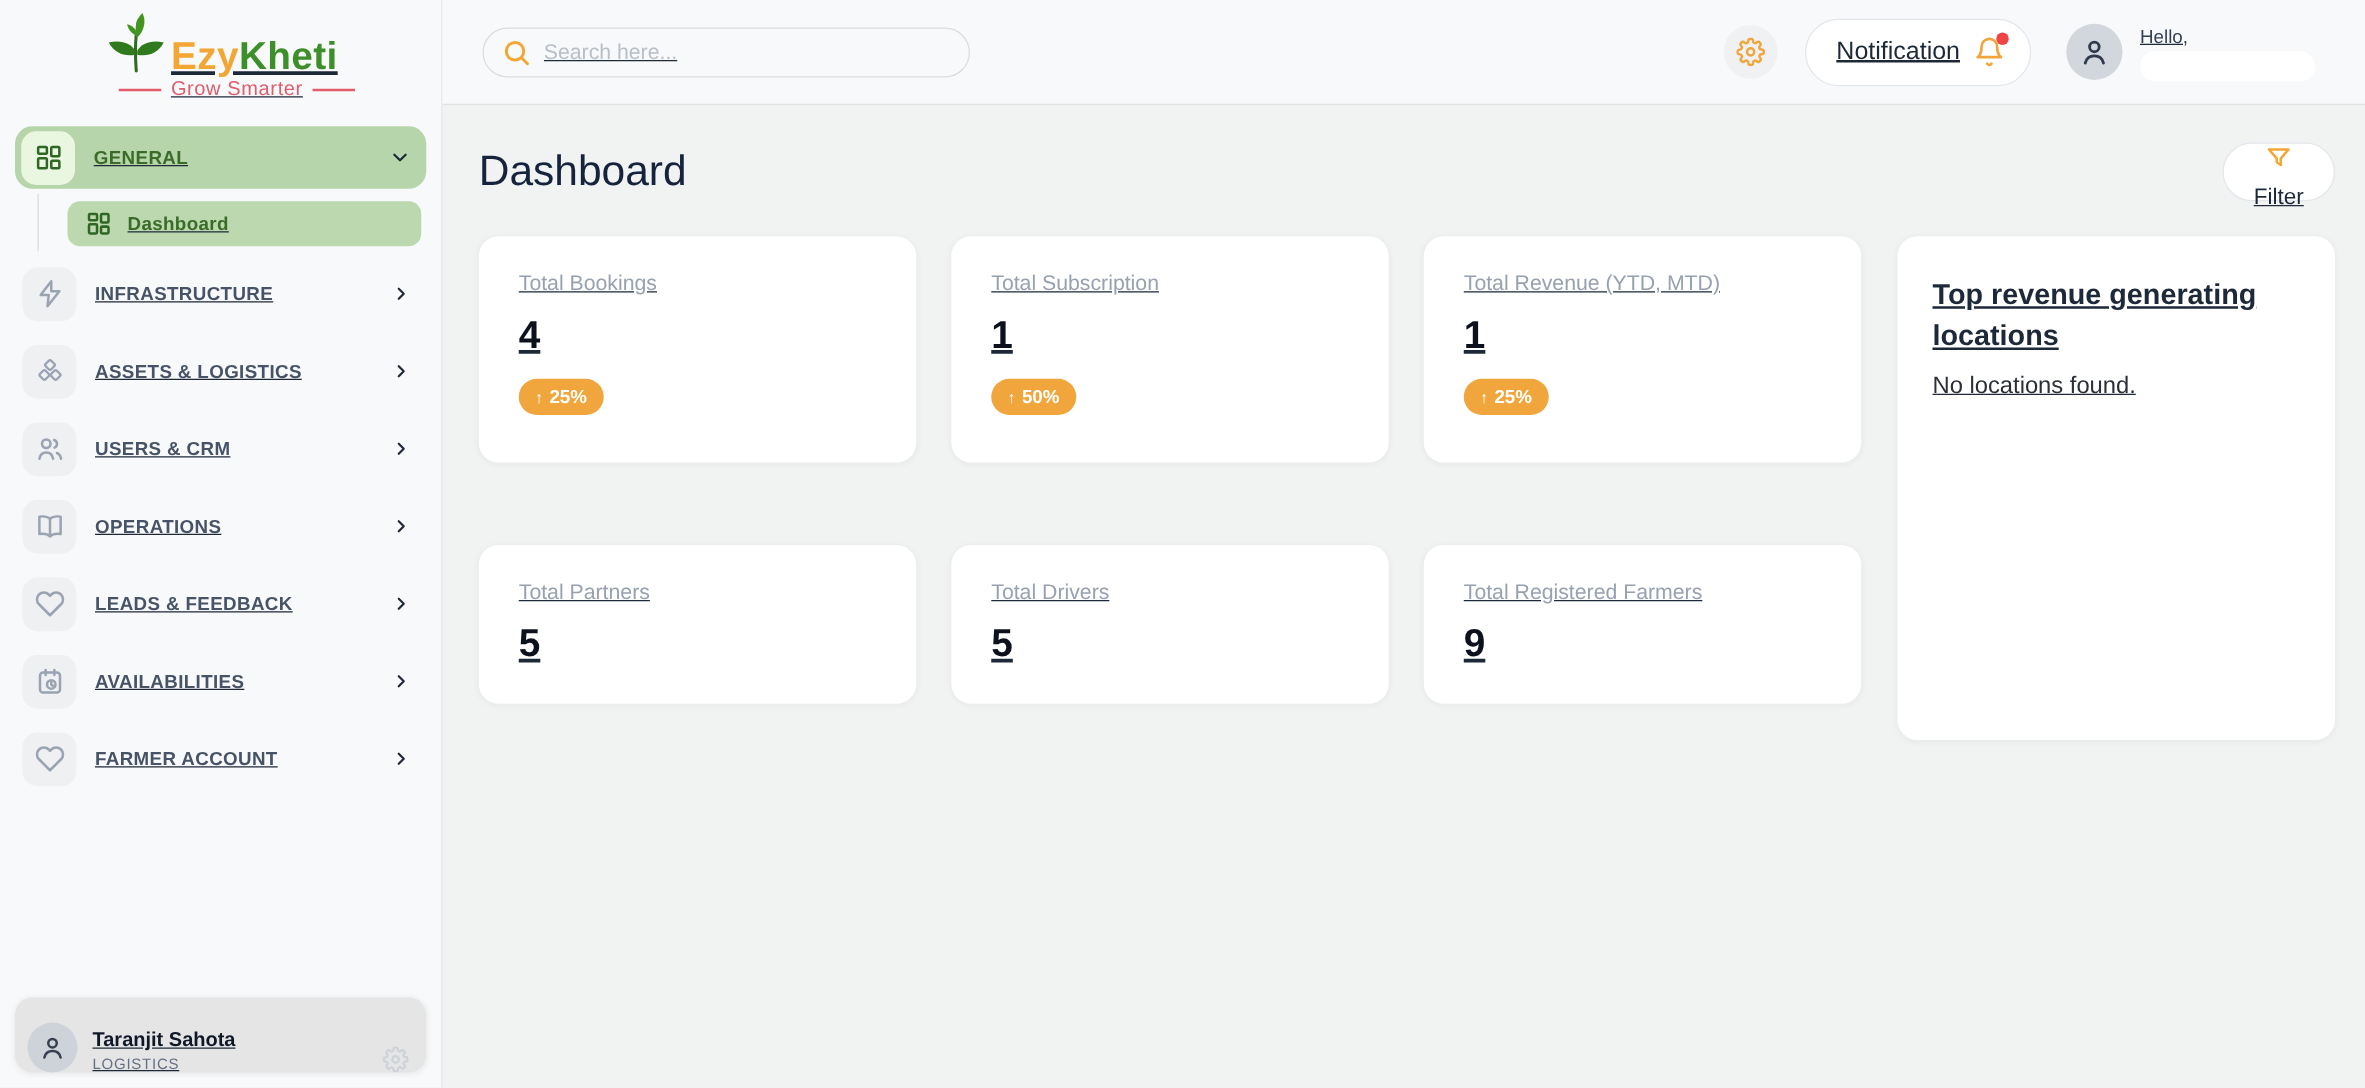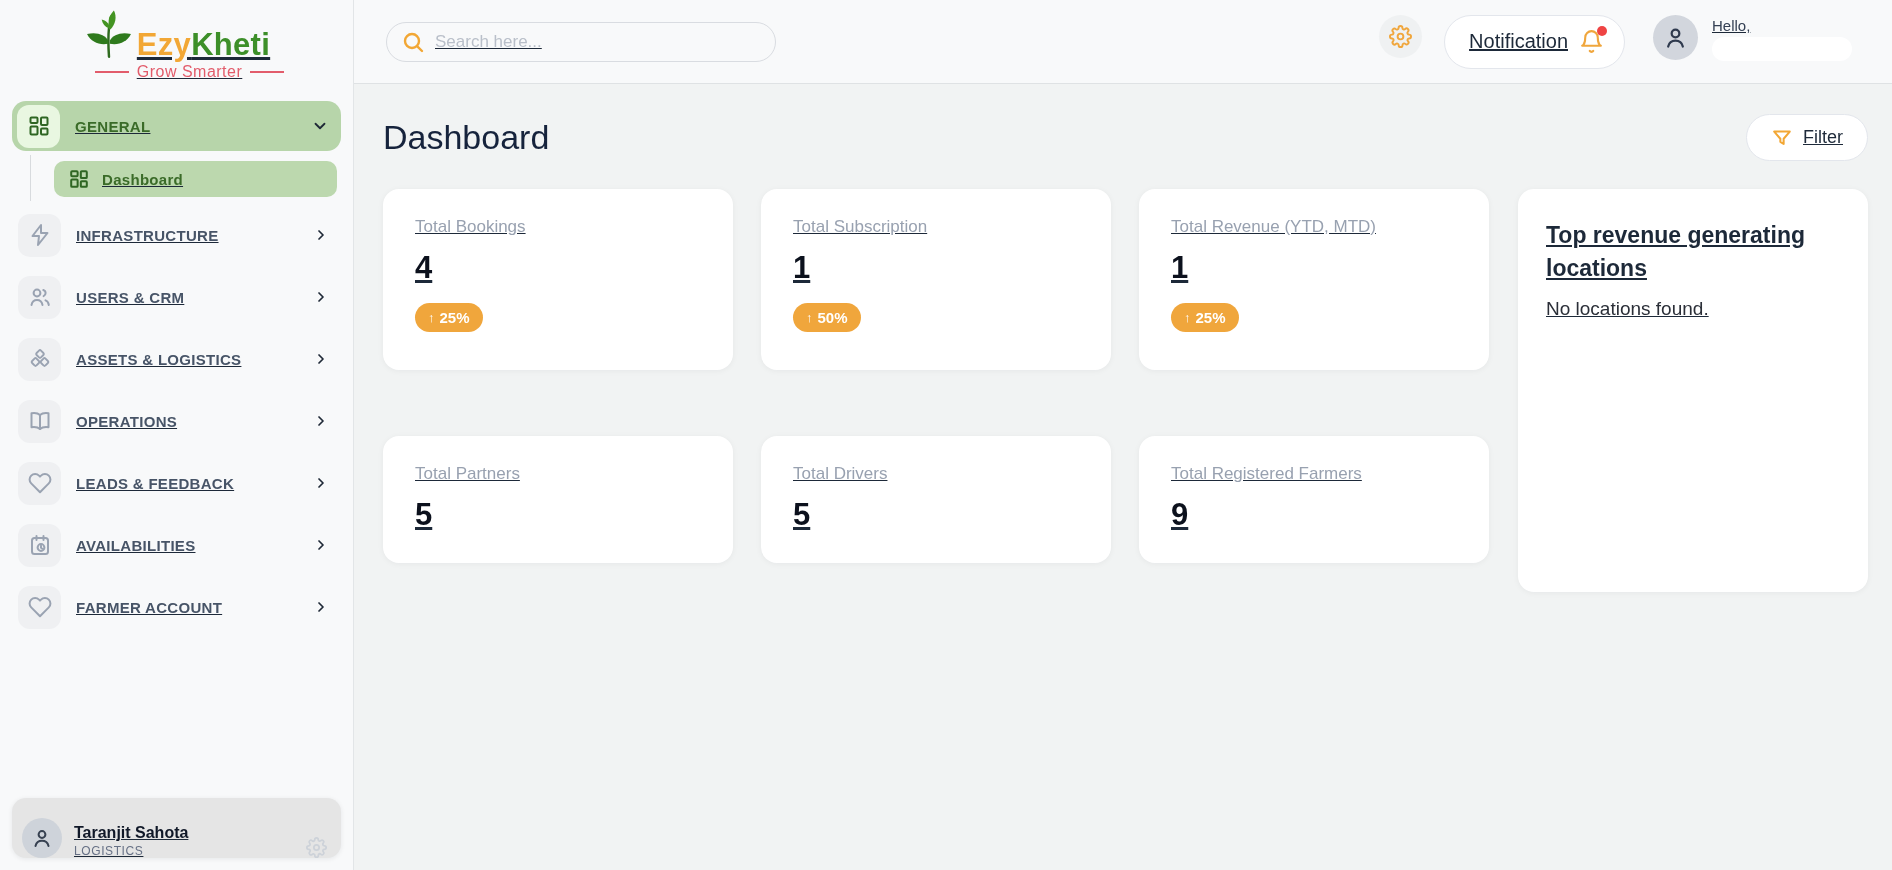--- a/index.html
+++ b/index.html
@@ -52,21 +52,21 @@
   .right-col { flex:1; display:flex; flex-direction:column; height:682px; }
 
   .topbar { height:84px; background:#f8f9fa; border-bottom:1px solid #dfe2e4;
     display:flex; align-items:center; padding:0 40px 0 32px; }
   .search-pill { width:390px; height:40px; border:1px solid #d9dce1; border-radius:20px;
     background:#f8f9fa; display:flex; align-items:center; padding:0 14px; }
   .search-pill input { border:none; outline:none; background:transparent; margin-left:10px;
     font-size:17px; color:#4b5565; width:300px; font-family:"Liberation Sans", sans-serif; }
   .search-pill input::placeholder { color:#b9bfc9; }
 
-  .top-right { margin-left:auto; display:flex; }
+  .top-right { margin-left:auto; display:flex; align-items:center; }
   .gear-btn { width:43px; height:43px; border-radius:50%; background:#eff1f2;
     display:flex; align-items:center; justify-content:center; cursor:pointer; }
   .notif-btn { margin-left:22px; height:54px; border:1px solid #e3e6ec; background:#ffffff;
     border-radius:27px; display:flex; align-items:center; gap:11px; padding:0 20px 0 24px; cursor:pointer; }
   .notif-label { font-size:20px; color:#1d2939; font-weight:500; }
   .bell-wrap { position:relative; display:flex; }
   .bell-dot { position:absolute; top:-3px; right:-3px; width:10px; height:10px;
     border-radius:50%; background:#ef4444; }
   .user-chip { margin-left:28px; display:flex; align-items:flex-start; gap:14px; }
   .avatar-lg { width:45px; height:45px; border-radius:50%; background:#d2d6dd;
@@ -169,44 +169,44 @@
         <span class="nav-label">INFRASTRUCTURE</span>
         <span class="chev">
           <svg class="ic" width="16" height="16" viewBox="0 0 24 24" fill="none" stroke="currentColor" stroke-width="2.6" stroke-linecap="round" stroke-linejoin="round">
               <path d="M9 6l6 6-6 6"></path>
             </svg>
         </span>
       </div>
 
       <div class="nav-item">
         <span class="icon-box">
+          <svg class="ic" width="24" height="24" viewBox="0 0 24 24" fill="none" stroke="#9aa3b2" stroke-width="1.9" stroke-linejoin="round">
+            <rect x="8.9" y="3.9" width="6.2" height="6.2" rx="1.4" transform="rotate(45 12 7)"></rect>
+            <rect x="4.4" y="11.9" width="6.2" height="6.2" rx="1.4" transform="rotate(45 7.5 15)"></rect>
+            <rect x="13.4" y="11.9" width="6.2" height="6.2" rx="1.4" transform="rotate(45 16.5 15)"></rect>
+          </svg>
+        </span>
+        <span class="nav-label">ASSETS &amp; LOGISTICS</span>
+        <span class="chev">
+          <svg class="ic" width="16" height="16" viewBox="0 0 24 24" fill="none" stroke="currentColor" stroke-width="2.6" stroke-linecap="round" stroke-linejoin="round">
+              <path d="M9 6l6 6-6 6"></path>
+            </svg>
+        </span>
+      </div>
+
+      <div class="nav-item">
+        <span class="icon-box">
           <svg class="ic" width="24" height="24" viewBox="0 0 24 24" fill="none" stroke="#9aa3b2" stroke-width="2" stroke-linecap="round">
             <circle cx="9" cy="8" r="3.4"></circle>
             <path d="M3.5 20c.6-3.2 2.8-5 5.5-5s4.9 1.8 5.5 5"></path>
             <path d="M15.3 5c1.4.5 2.3 1.7 2.3 3.1 0 1.3-.8 2.5-2 3"></path>
             <path d="M17.5 15.4c1.9.7 3 2.4 3.3 4.6"></path>
           </svg>
         </span>
         <span class="nav-label">USERS &amp; CRM</span>
-        <span class="chev">
-          <svg class="ic" width="16" height="16" viewBox="0 0 24 24" fill="none" stroke="currentColor" stroke-width="2.6" stroke-linecap="round" stroke-linejoin="round">
-              <path d="M9 6l6 6-6 6"></path>
-            </svg>
-        </span>
-      </div>
-
-      <div class="nav-item">
-        <span class="icon-box">
-          <svg class="ic" width="24" height="24" viewBox="0 0 24 24" fill="none" stroke="#9aa3b2" stroke-width="1.9" stroke-linejoin="round">
-            <rect x="8.9" y="3.9" width="6.2" height="6.2" rx="1.4" transform="rotate(45 12 7)"></rect>
-            <rect x="4.4" y="11.9" width="6.2" height="6.2" rx="1.4" transform="rotate(45 7.5 15)"></rect>
-            <rect x="13.4" y="11.9" width="6.2" height="6.2" rx="1.4" transform="rotate(45 16.5 15)"></rect>
-          </svg>
-        </span>
-        <span class="nav-label">ASSETS &amp; LOGISTICS</span>
         <span class="chev">
           <svg class="ic" width="16" height="16" viewBox="0 0 24 24" fill="none" stroke="currentColor" stroke-width="2.6" stroke-linecap="round" stroke-linejoin="round">
               <path d="M9 6l6 6-6 6"></path>
             </svg>
         </span>
       </div>
 
       <div class="nav-item">
         <span class="icon-box">
           <svg class="ic" width="24" height="24" viewBox="0 0 24 24" fill="none" stroke="#9aa3b2" stroke-width="2" stroke-linecap="round" stroke-linejoin="round">
@@ -336,21 +336,21 @@
     </header>
 
     <main class="main">
       <div class="title-row">
         <div>
           <span class="page-title">
             <span>Dashboard</span>
             <span class="underline"></span>
           </span>
         </div>
-        <button class="filter-btn" style="font-family:inherit;">
+        <button class="filter-btn" style="font-family:inherit;flex-direction:column;">
           <span>
             <svg class="ic" width="22" height="22" viewBox="0 0 24 24" fill="none" stroke="#f2a735" stroke-width="2.2" stroke-linejoin="round">
               <path d="M3.5 5h17l-6.7 7.8v5.7l-3.6-2.3v-3.4z"></path>
             </svg>
           </span>
           <span class="filter-label">Filter</span>
         </button>
       </div>
 
       <div class="cards-wrap">

